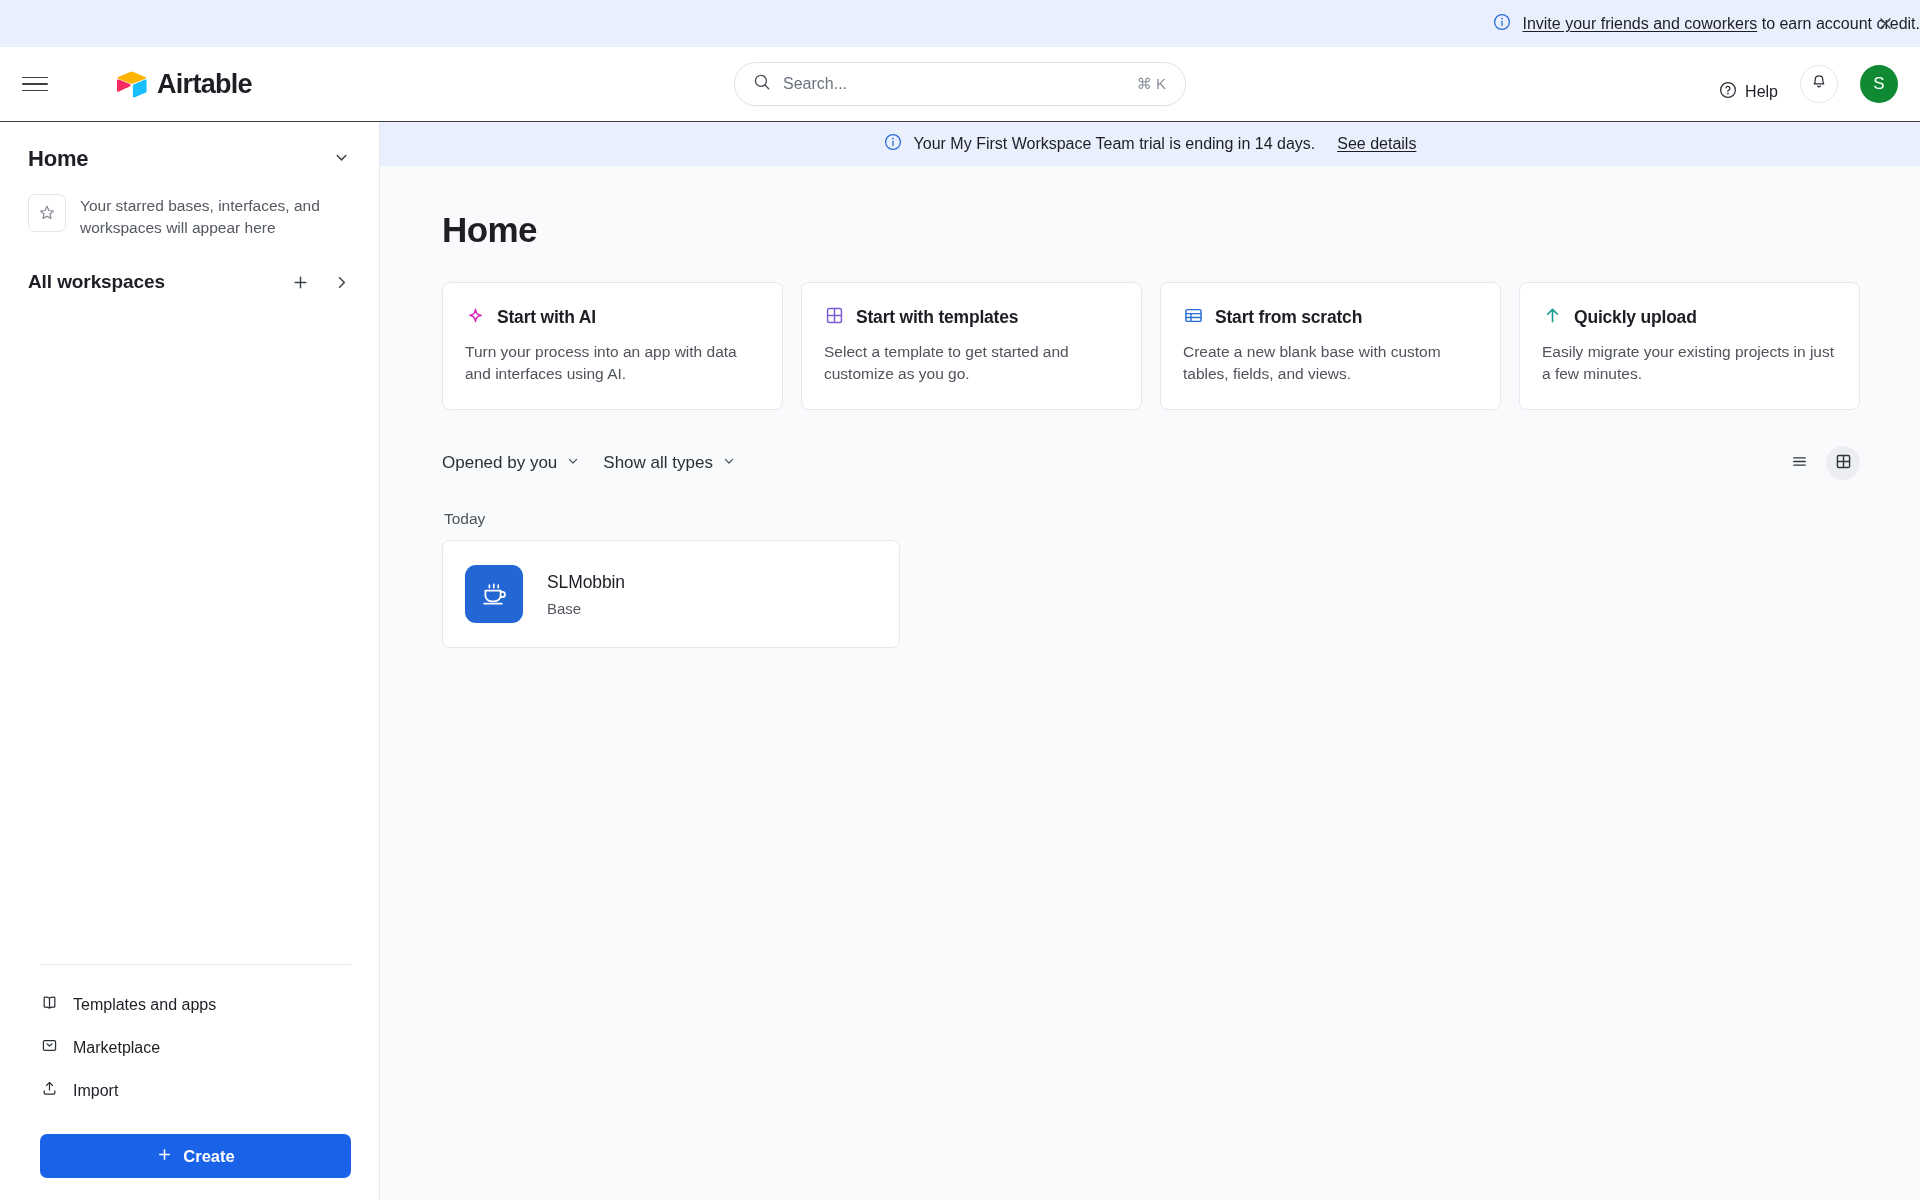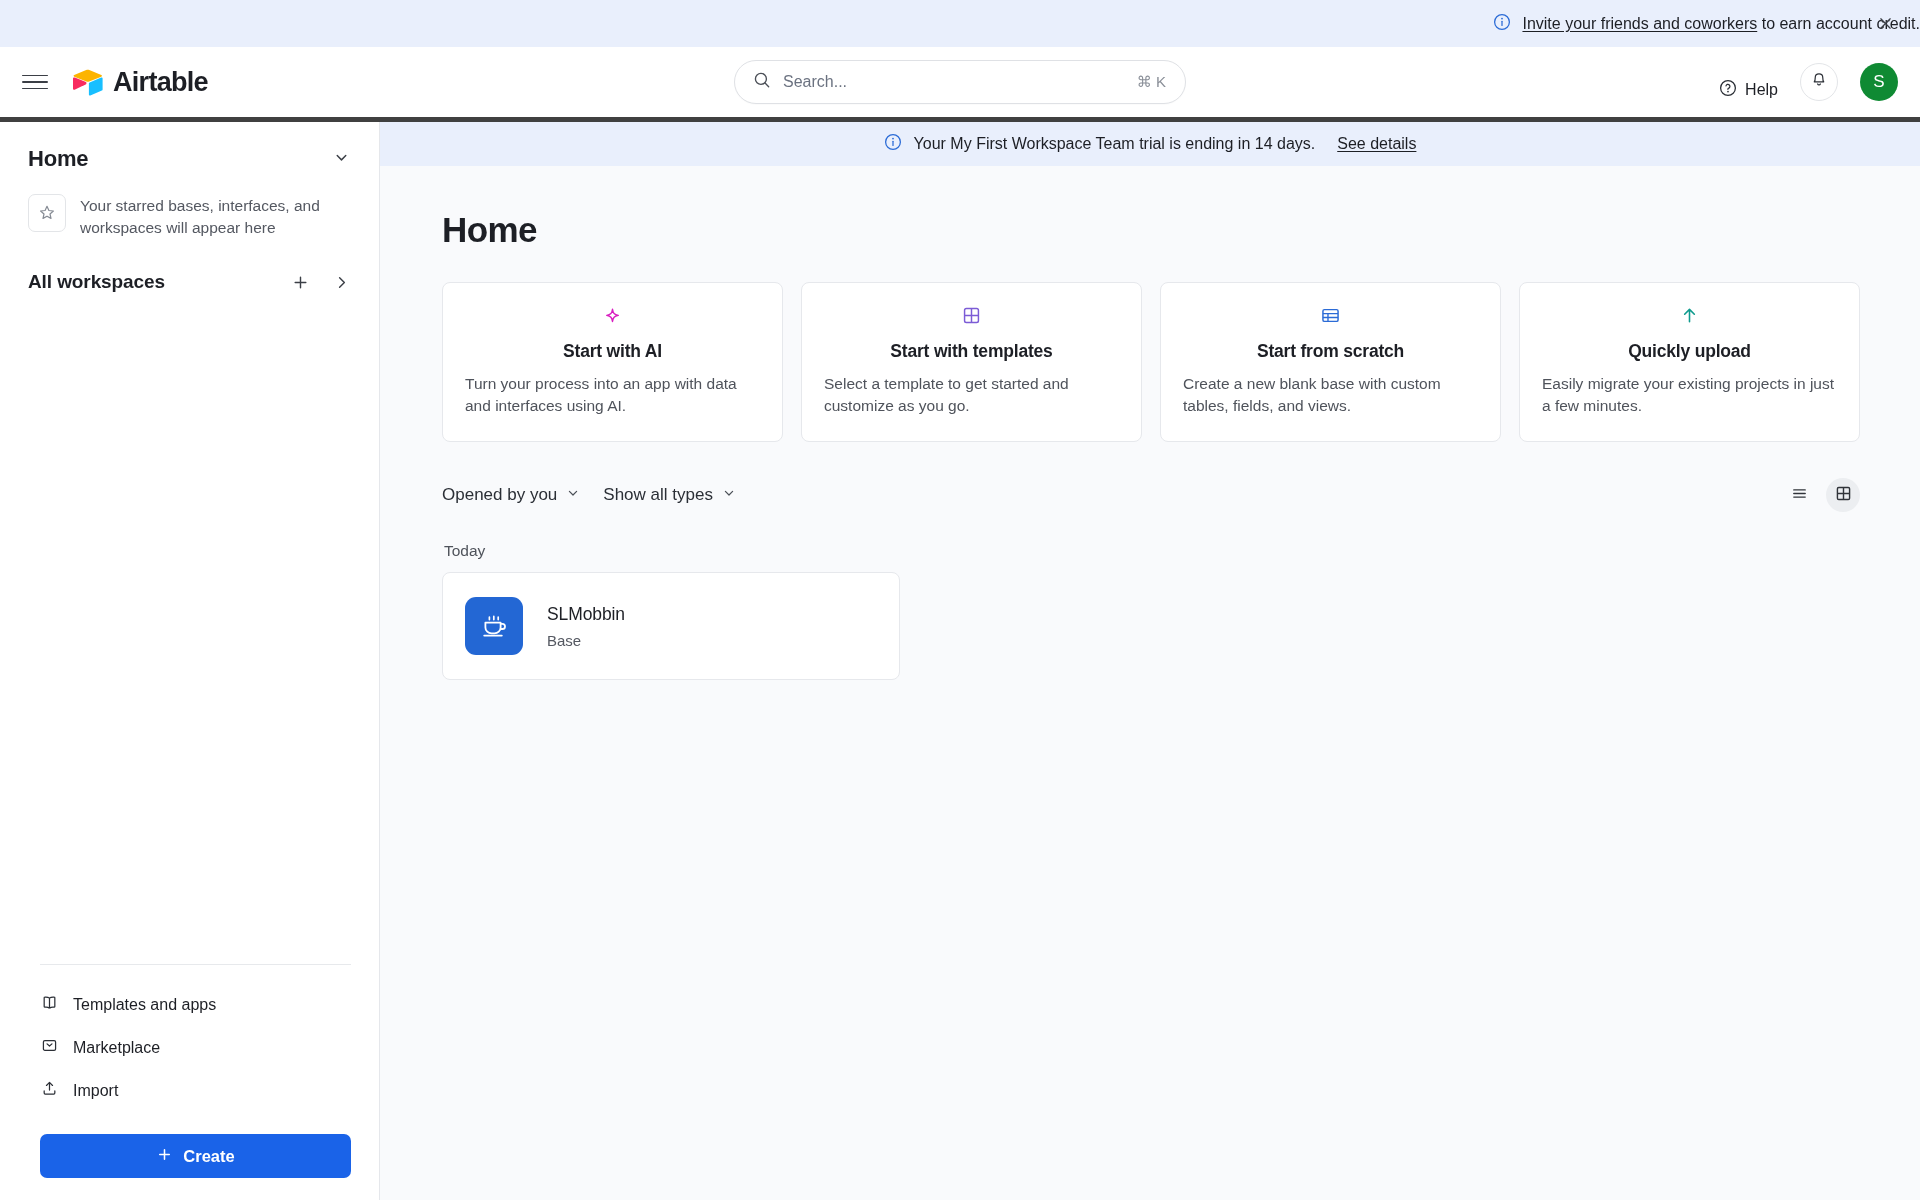--- a/index.html
+++ b/index.html
@@ -37,25 +37,26 @@
     width: 26px; height: 26px;
     display: flex; align-items: center; justify-content: center;
     cursor: pointer;
     color: #3b3f46;
   }
 
   
   .header {
     height: 75px;
     background: #fff;
-    border-bottom: 5px solid #404040;
+    border-bottom: 1px solid #404040;
     display: flex;
     align-items: center;
     padding: 0 22px;
     position: relative;
+    gap: 44px;
   }
   .hamburger {
     width: 26px; height: 26px;
     display: flex; flex-direction: column; justify-content: center; gap: 5px;
     cursor: pointer;
     margin-right: 24px;
   }
   .hamburger span { display: block; height: 1.6px; background: #3b3f46; border-radius: 1px; }
   .brand { display: flex; align-items: center; gap: 9px; cursor: pointer; }
   .brand-logo { width: 32px; height: 27px; display: block; }
@@ -229,21 +230,21 @@
     max-width: 1418px;
   }
   .card {
     background: #fff;
     border: 1px solid #e6e8ec;
     border-radius: 8px;
     padding: 22px 22px 24px 22px;
     cursor: pointer;
     min-height: 118px;
   }
-  .card-head { display: flex; align-items: center; gap: 11px; margin-bottom: 11px; flex-direction: column; }
+  .card-head { display: flex; align-items: center; gap: 11px; margin-bottom: 11px; }
   .card-title { font-size: 17.5px; font-weight: 700; letter-spacing: -0.2px; }
   .card-desc { font-size: 15.5px; line-height: 1.43; color: #4f535b; }
 
   .filter-row {
     display: flex; align-items: center;
     margin-top: 36px;
     max-width: 1418px;
   }
   .filter-pill {
     display: flex; align-items: center; gap: 8px;

